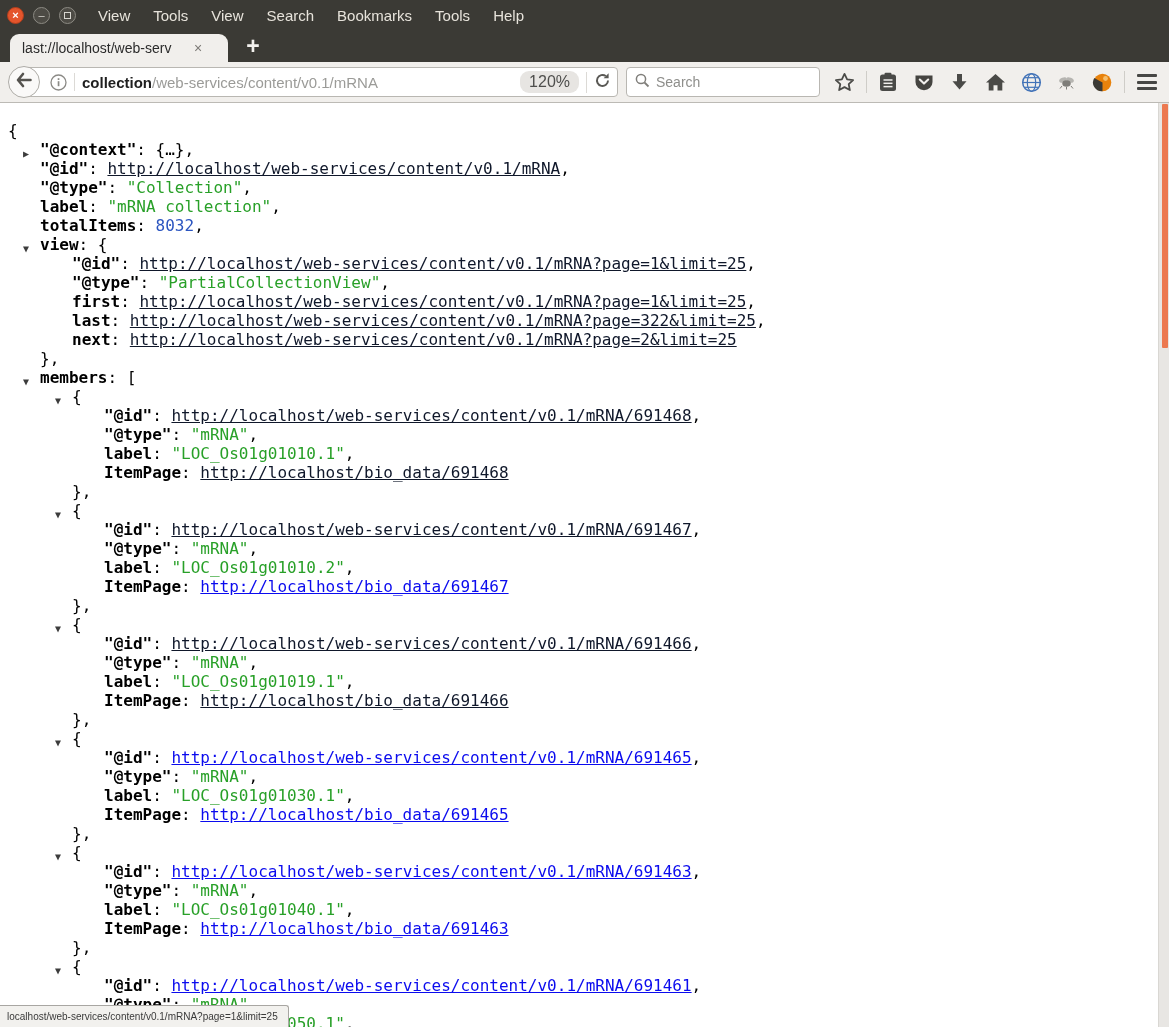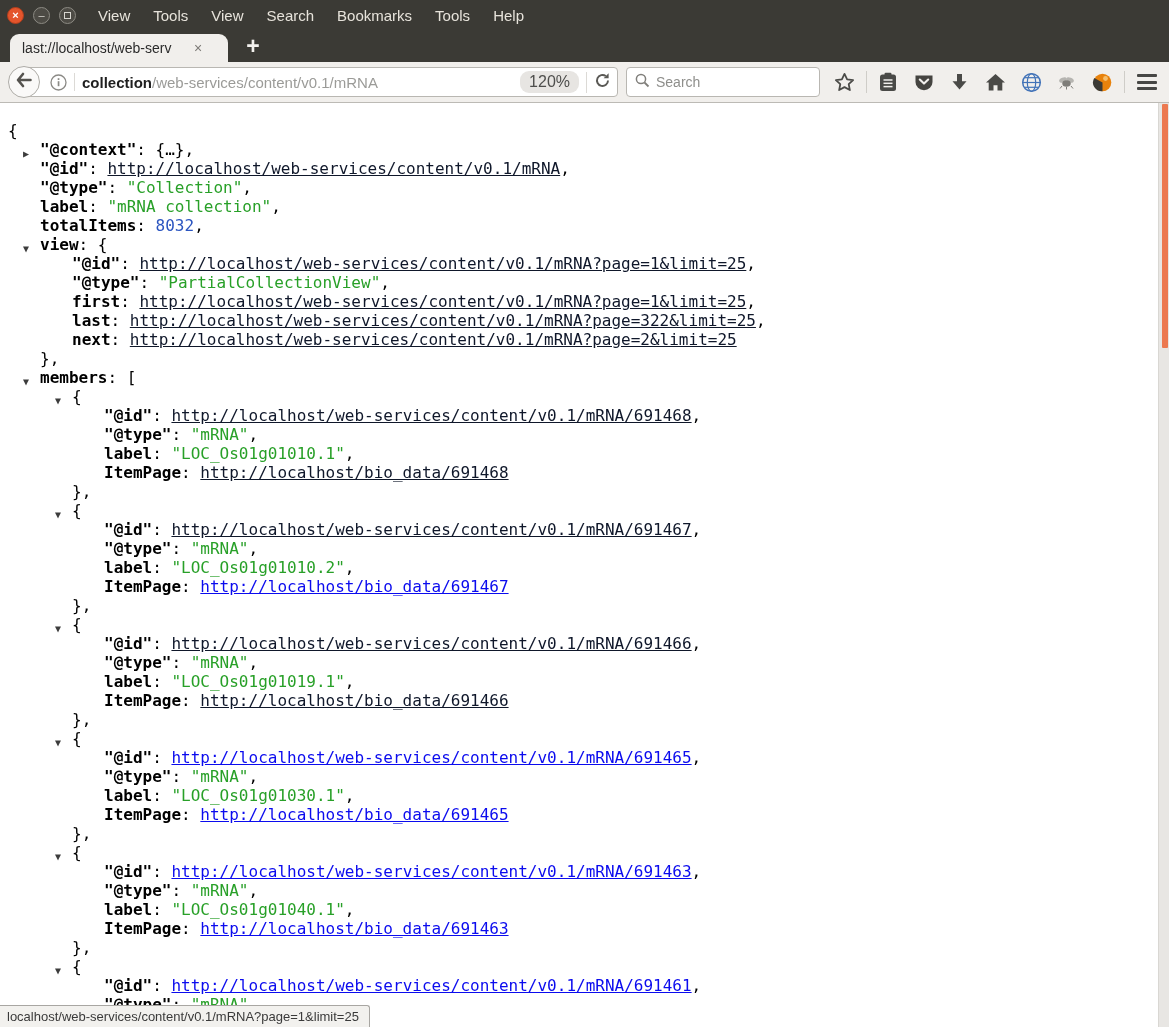--- a/index.html
+++ b/index.html
@@ -75,21 +75,21 @@
   
   .scroll-track { position:absolute; top:0; right:0; width:11px; height:924px;
                   background:#E8E6E3; border-left:1px solid #D9D7D3; }
   .scroll-thumb { position:absolute; top:1px; right:1px; width:6px; height:244px;
                   background:#EC7950; border-radius:1px; }
 
   
   .statusbar { position:absolute; left:0; bottom:0; height:22px; background:#F2F1EE;
                border:1px solid #A8A6A2; border-left:none; border-bottom:none;
                border-radius:0 3px 0 0; display:flex; align-items:center; padding:0 10px 0 7px;
-               font-size:13px; color:#3A3A3A; z-index:6; white-space:nowrap; }
+               font-size:10px; color:#3A3A3A; z-index:6; white-space:nowrap; }
 </style>
 </head>
 <body>
 
 <div class="titlebar">
   <div class="winbtns">
     <div class="winbtn close">×</div>
     <div class="winbtn min">–</div>
     <div class="winbtn max">
         <span></span>

